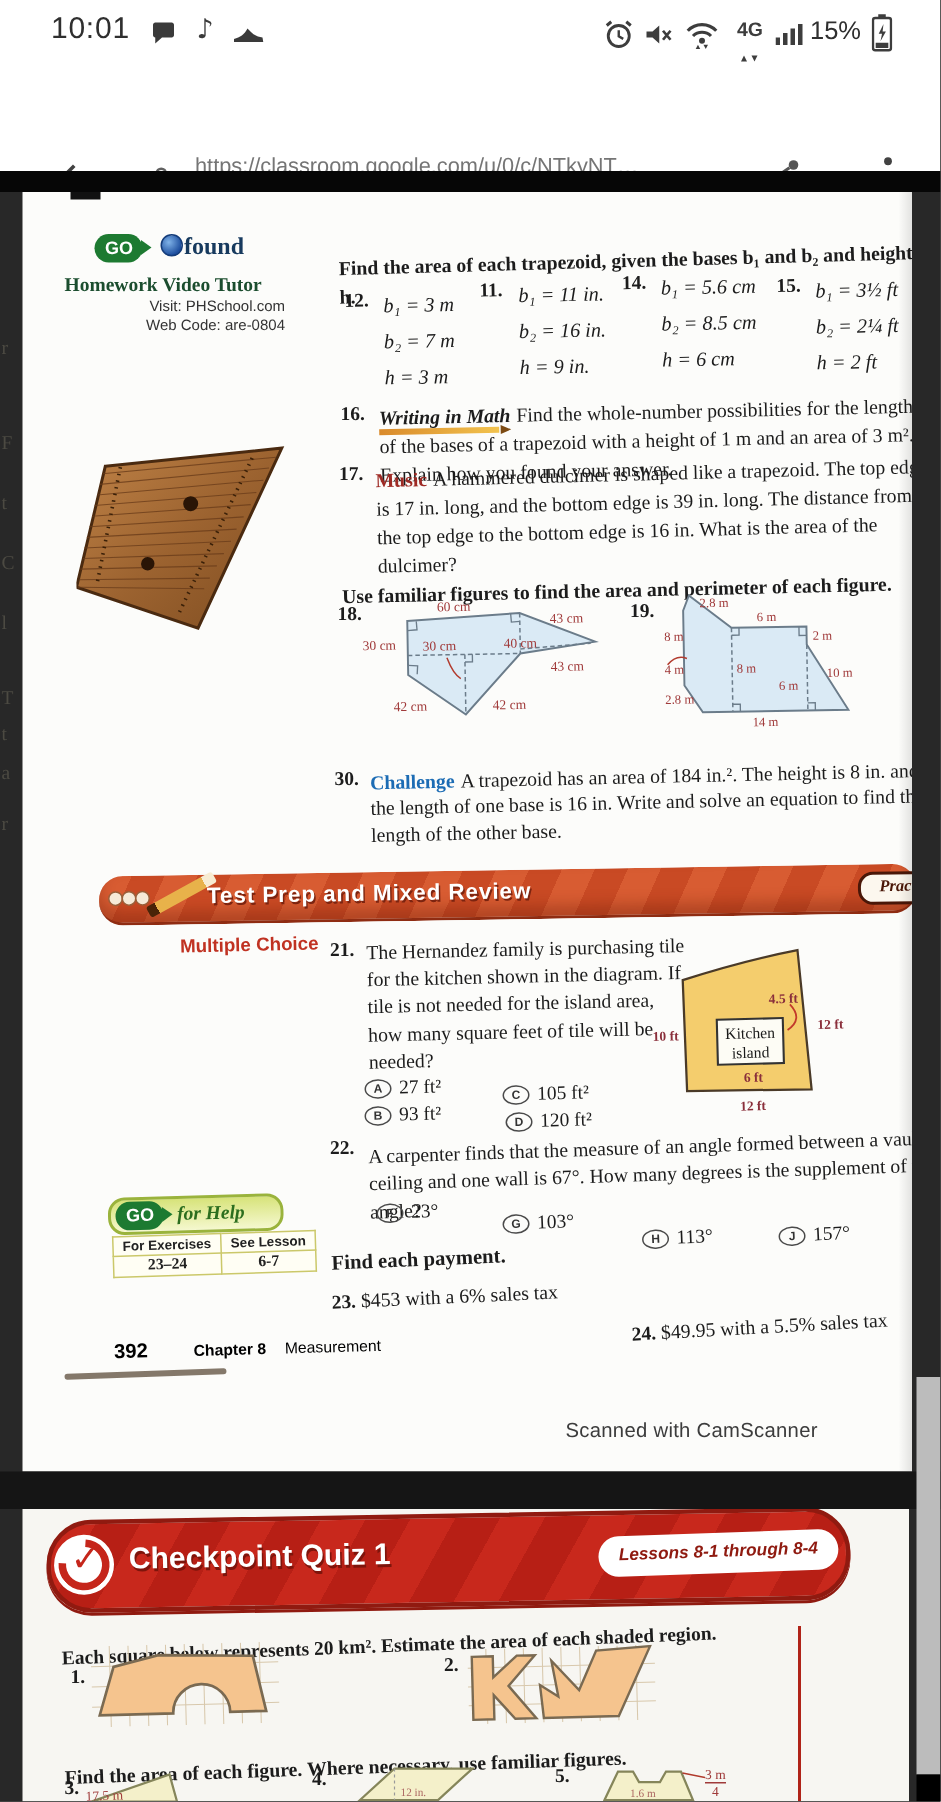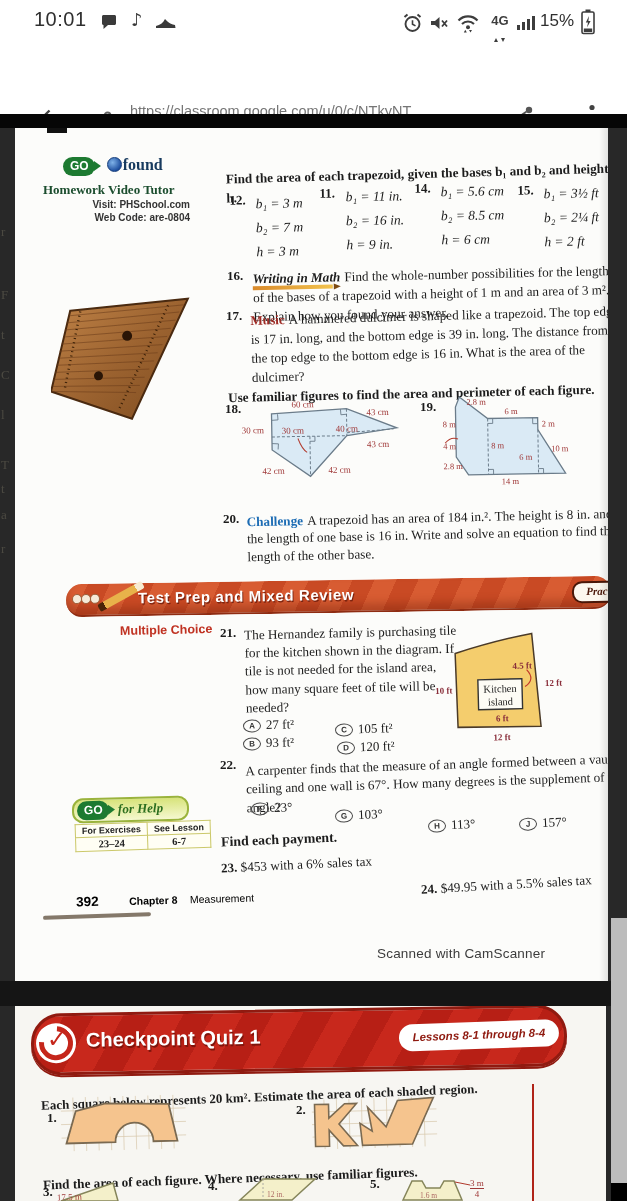--- a/index.html
+++ b/index.html
@@ -44,21 +44,21 @@
   .choice{font-size:13px;color:#1c1c1c;white-space:nowrap;}
   
   .go-badge{display:inline-block;background:#1d7a31;color:#fff;font:bold 12px "Liberation Sans",sans-serif;
             padding:2px 6px 3px 7px;border-radius:10px;position:relative;}
   .go-badge::after{content:"";position:absolute;right:-6px;top:4px;width:0;height:0;
             border-left:7px solid #1d7a31;border-top:5px solid transparent;border-bottom:5px solid transparent;}
   .globe{display:inline-block;width:13px;height:13px;border-radius:50%;margin:0 1px 0 8px;
          background:radial-gradient(circle at 35% 35%,#7fb2e8,#1d4e9e 72%);border:1px solid #143c7a;vertical-align:-2px;}
   .online{font-weight:bold;font-size:16px;color:#173a5e;}
   .hvt{font-weight:bold;font-size:13px;color:#1b4d2e;}
-  .visit{font-weight:bold;font-size:10px;color:#333;font-family:"Liberation Sans",sans-serif;}
+  .visit{font-weight:normal;font-size:10px;color:#333;font-family:"Liberation Sans",sans-serif;}
   
   .banner1{position:absolute;left:51px;top:452px;width:545px;height:31px;border-radius:16px;
     background:repeating-linear-gradient(115deg,#d85c32 0 20px,#c94a24 20px 40px);
     border-bottom:2px solid #8f2c12;box-shadow:inset 0 -7px 9px rgba(110,28,8,.35);transform:rotate(-.9deg);}
   .banner1-title{position:absolute;left:72px;top:6px;color:#fff;font:bold 15px "Liberation Sans",sans-serif;
     letter-spacing:.6px;text-shadow:1px 1.5px 0 #7c2410;white-space:nowrap;}
   .practice{position:absolute;left:506px;top:5px;width:62px;height:18px;background:#fcf7ee;
     border:2px solid #4a1708;border-radius:10px;color:#4a1708;font:bold italic 11px "Liberation Serif",serif;
     font-style:italic;text-align:center;line-height:17px;}
   .spiral{position:absolute;top:10px;width:8px;height:8px;border:1.6px solid #9a5f3a;border-radius:50%;background:#f6ead8;}
@@ -319,21 +319,21 @@
         <text x="99" y="35">2 m</text>
         <text x="0" y="56">4 m</text>
         <text x="48" y="56">8 m</text>
         <text x="76" y="68">6 m</text>
         <text x="108" y="60">10 m</text>
         <text x="0" y="76">2.8 m</text>
         <text x="58" y="92">14 m</text>
       </g>
     </svg>
 
-    <span class="abs numlab" style="left:208px;top:383px">20.</span>
+    <span class="abs numlab" style="left:208px;top:383px">30.</span>
     <div class="abs body-txt" style="left:232px;top:381px;width:378px;line-height:1.32;transform:rotate(-1.3deg)">
       <span class="chal-lab">Challenge</span><span>A trapezoid has an area of 184 in.². The height is 8 in. and the length of one base is 16 in. Write and solve an equation to find the length of the other base.</span>
     </div>
 
     <div class="banner1">
       <span class="spiral" style="left:6px"></span>
       <span class="spiral" style="left:15px"></span>
       <span class="spiral" style="left:24px"></span>
       <div class="pencil1"></div>
       <span class="banner1-title">Test Prep and Mixed Review</span>

